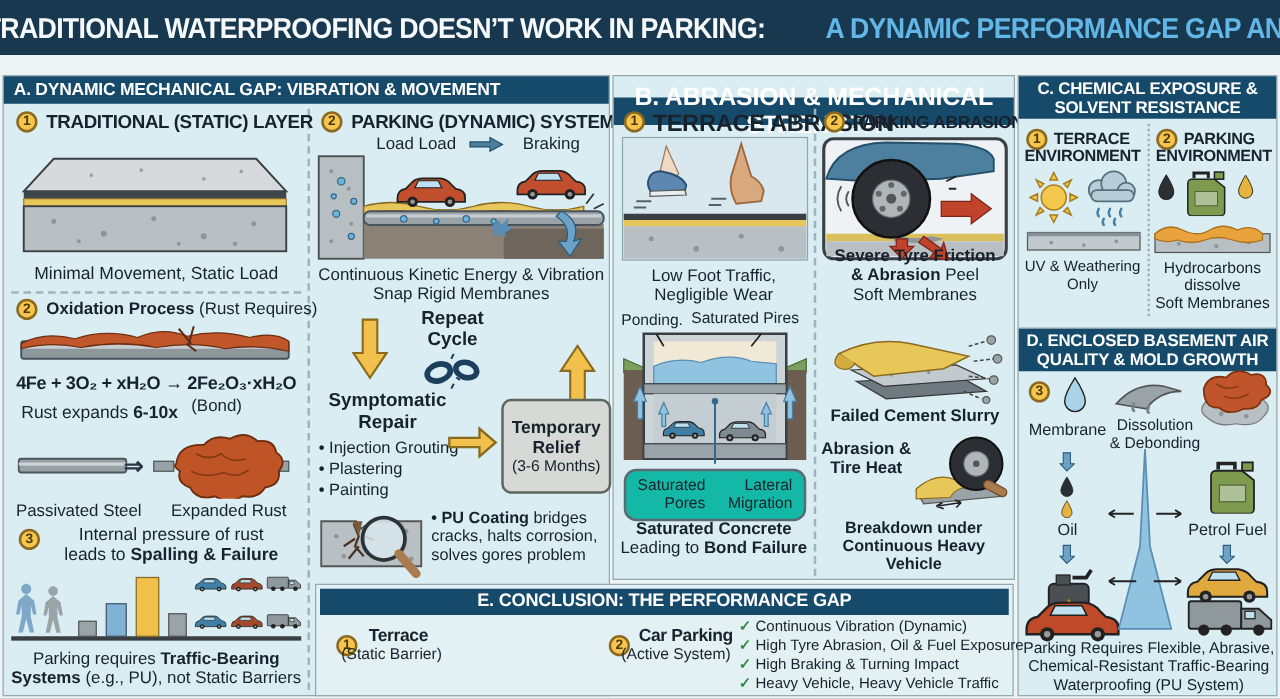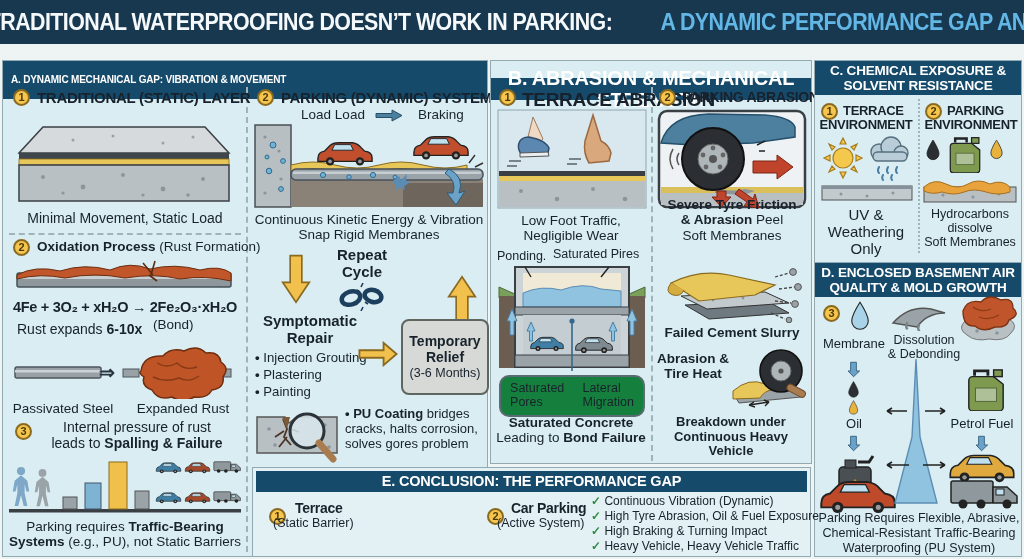--- a/index.html
+++ b/index.html
@@ -13,21 +13,21 @@
 .badge{position:absolute;width:17px;height:17px;border-radius:50%;background:#f5c54d;border:2px solid #8a6a20;color:#4c3a0a;font-size:11px;font-weight:bold;display:flex;align-items:center;justify-content:center;line-height:1}
 .cap{position:absolute;text-align:center;line-height:1.13}
 .hd{position:absolute;font-weight:bold;letter-spacing:-0.3px;white-space:nowrap}
 .vdash{position:absolute;border-left:2px dashed #9fb3ba}
 .vdot{position:absolute;border-left:2px dotted #9fb3ba}
 .hdash{position:absolute;border-top:2px dashed #9fb3ba}
 .mainhead{position:absolute;left:0;top:0;width:1024px;height:44px;background:#17384f;display:flex;align-items:center;justify-content:center;white-space:nowrap}
 .mainhead .t1{color:#f5f9fb;font-weight:bold;font-size:23px;letter-spacing:-0.6px;display:inline-block;transform:scaleX(.93)}
 .mainhead .t2{color:#63b7e6;font-weight:bold;font-size:23px;letter-spacing:-0.6px;display:inline-block;transform:scaleX(.93);margin-left:6px}
 .relief{position:absolute;background:#d6d9d5;border:2px solid #5f665f;border-radius:8px;text-align:center;display:flex;flex-direction:column;justify-content:center;line-height:1.12}
-.porebox{position:absolute;background:#15803d;border:2px solid #5b6b74;border-radius:10px;display:flex;align-items:center;justify-content:space-around;text-align:left;line-height:1.1}
+.porebox{position:absolute;background:#14b8a6;border:2px solid #5b6b74;border-radius:10px;display:flex;align-items:center;justify-content:space-around;text-align:right;line-height:1.1}
 ul.blist{position:absolute;list-style:none;line-height:1.3}
 ul.blist li::before{content:"• ";font-weight:bold}
 ul.plain{list-style:none;line-height:1.26;white-space:nowrap}
 .xi::before{content:"✗ ";color:#c0392b;font-weight:bold}
 .ck::before{content:"✓ ";color:#2e8b42;font-weight:bold}
 .punote{position:absolute;line-height:1.15}
 .punote::before{content:"• ";font-weight:bold}
 </style>
 </head>
 <body>
@@ -79,21 +79,21 @@
 </svg>
 
 <div class="stage">
 
   <div class="mainhead">
     <span class="t1">WHY TRADITIONAL WATERPROOFING DOESN’T WORK IN PARKING:</span>
     <span class="t2">A DYNAMIC PERFORMANCE GAP ANALYSIS</span>
   </div>
 
   <div class="panel" style="left:2px;top:60px;width:486px;height:497px">
-    <div class="phead left" style="position:absolute;left:0;top:0;width:100%;height:38px;font-size:10px">A. DYNAMIC MECHANICAL GAP: VIBRATION &amp; MOVEMENT</div>
+    <div class="phead left" style="position:absolute;left:0;top:0;width:100%;height:22px;font-size:14px">A. DYNAMIC MECHANICAL GAP: VIBRATION &amp; MOVEMENT</div>
     <div class="vdash" style="left:243px;top:26px;height:465px"></div>
 
     <span class="badge" style="left:10px;top:28px">1</span>
     <div class="hd" style="left:34px;top:28px;font-size:15px">TRADITIONAL (STATIC) LAYER</div>
     <svg class="abs" style="left:10px;top:52px" width="222" height="94" viewBox="0 0 222 94">
       <path d="M30 14 L192 14 L216 40 L6 40 Z" fill="#d6dadc" stroke="#3a3f44" stroke-width="1.5"></path>
       <circle cx="60" cy="27" r="1.5" fill="#9aa2a6"></circle>
         <circle cx="100" cy="23" r="1.5" fill="#9aa2a6"></circle>
         <circle cx="150" cy="30" r="1.5" fill="#9aa2a6"></circle>
         <circle cx="180" cy="24" r="1.5" fill="#9aa2a6"></circle>
@@ -106,21 +106,21 @@
         <circle cx="150" cy="76" r="2.4" fill="#8d959a"></circle>
         <circle cx="190" cy="66" r="2" fill="#8d959a"></circle>
         <circle cx="50" cy="80" r="1.6" fill="#8d959a"></circle>
         <circle cx="130" cy="82" r="1.6" fill="#8d959a"></circle>
         <circle cx="175" cy="82" r="1.8" fill="#8d959a"></circle>
     </svg>
     <div class="cap" style="left:4px;top:150px;width:236px;font-size:14px">Minimal Movement, Static Load</div>
     <div class="hdash" style="left:6px;top:172px;width:232px"></div>
 
     <span class="badge" style="left:10px;top:178px">2</span>
-    <div class="abs" style="left:34px;top:178px;font-size:13.5px;white-space:nowrap"><span class="b">Oxidation Process</span><span> (Rust Formation)</span></div>
+    <div class="abs" style="left:34px;top:178px;font-size:13.5px;white-space:nowrap"><span class="b">Oxidation Process</span><span> (Rust Requires)</span></div>
     <svg class="abs" style="left:12px;top:198px" width="218" height="36" viewBox="0 0 218 36">
       <rect x="2" y="14" width="214" height="14" rx="2" fill="#8e979c" stroke="#44505a" stroke-width="1.5"></rect>
       <rect x="2" y="17" width="214" height="3" fill="#c7ced2"></rect>
       <path d="M2 16 Q20 6 45 12 Q70 4 95 11 Q115 2 135 10 Q160 4 185 11 Q205 6 216 14 L216 22 Q190 16 165 20 Q140 14 110 19 Q80 13 50 19 Q25 14 2 20 Z" fill="#c0562a" stroke="#6e2e10" stroke-width="1"></path>
       <path d="M128 4 l10 12 M140 2 l-4 14 M134 16 l8 6" stroke="#5a2d12" stroke-width="1.6" fill="none"></path>
     </svg>
     <div class="cap b" style="left:4px;top:238px;width:236px;font-size:14.5px;letter-spacing:-0.3px">4Fe + 3O₂ + xH₂O → 2Fe₂O₃·xH₂O</div>
     <div class="abs" style="left:150px;top:256px;font-size:13.5px">(Bond)</div>
     <div class="abs" style="left:14px;top:260px;font-size:14px"><span>Rust expands </span><span class="b">6-10x</span></div>
     <svg class="abs" style="left:8px;top:284px" width="226" height="54" viewBox="0 0 226 54">
@@ -389,21 +389,21 @@
       </g>
       <path d="M14 32 q-2 4 0 6 M23 32 q-2 4 0 6 M32 32 q-2 4 0 6 M18 40 q-1.6 3 0 5 M27 40 q-1.6 3 0 5" stroke="#4a7fa5" stroke-width="2" fill="none" stroke-linecap="round"></path>
     </svg>
     <svg class="abs" style="left:6px;top:124px" width="92" height="16" viewBox="0 0 92 16">
       <rect x="1" y="1" width="90" height="14" fill="#c3cacd" stroke="#555"></rect>
       <rect x="1" y="1" width="90" height="3" fill="#84909a"></rect>
       <circle cx="20" cy="9" r="1.5" fill="#8d959a"></circle>
         <circle cx="46" cy="11" r="1.5" fill="#8d959a"></circle>
         <circle cx="72" cy="8" r="1.5" fill="#8d959a"></circle>
     </svg>
-    <div class="cap" style="left:0px;top:146px;width:102px;font-size:15px">
+    <div class="cap" style="left:0px;top:146px;width:102px;font-size:12px">
         <div>UV &amp; Weathering</div>
         <div>Only</div>
       </div>
 
     <span class="badge" style="left:110px;top:42px">2</span>
     <div class="hd" style="left:132px;top:42px;font-size:13px">PARKING</div>
     <div class="cap b" style="left:106px;top:57px;width:100px;font-size:13px;letter-spacing:-0.3px">ENVIRONMENT</div>
     <svg class="abs" style="left:110px;top:78px" width="16" height="22">
         <use href="#sym-drop" width="16" height="22" style="color:#2b2f33"></use>
       </svg>

